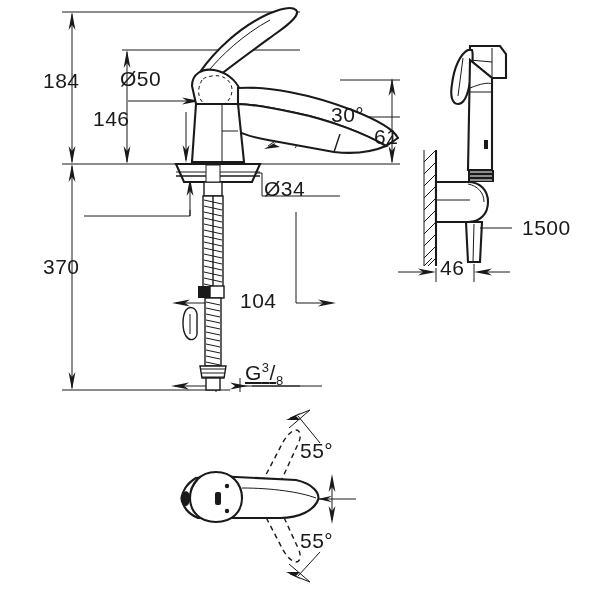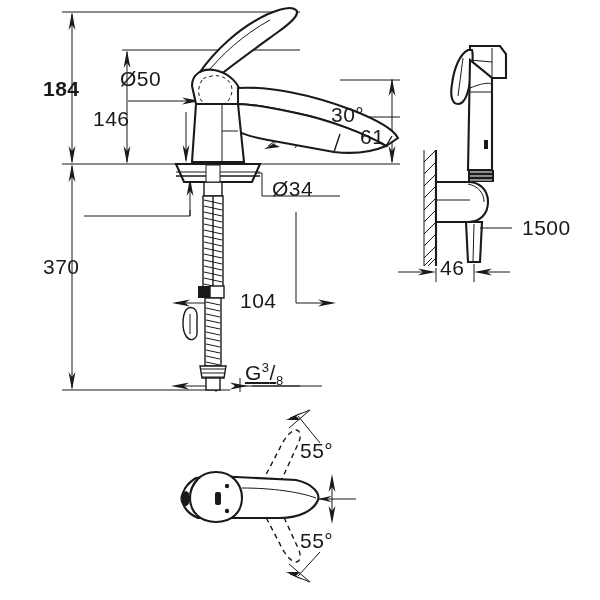--- a/index.html
+++ b/index.html
@@ -341,38 +341,38 @@
       <line class="ln thin" x1="298" y1="416" x2="320" y2="443"></line>
 
       <line class="ln thin" x1="289" y1="564" x2="310" y2="582"></line>
       <line class="ln thin" x1="310" y1="582" x2="290" y2="574"></line>
       <polygon class="fillblk" points="286,572 302,580 296,576 300,572"></polygon>
       <line class="ln thin" x1="298" y1="576" x2="320" y2="552"></line>
     </g>
 
   </svg>
 
-  <div class="dimtext" style="left:43px;top:78px;font-weight:bold;">184</div>
+  <div class="dimtext" style="left:43px;top:70px;">184</div>
 
   <div class="dimtext" style="left:93px;top:108px;">146</div>
 
   <div class="dimtext" style="left:120px;top:68px;text-align:right;">Ø50</div>
 
 
-  <div class="dimtext" style="left:272px;top:178px;">Ø34</div>
+  <div class="dimtext" style="left:264px;top:178px;">Ø34</div>
 
   <div class="dimtext" style="left:43px;top:256px;">370</div>
 
   <div class="dimtext" style="left:240px;top:290px;">104</div>
 
   <div class="dimtext frac" style="left:245px;top:362px;"><span>G</span><sup>3</sup>/<sub>8</sub></div>
 
   <div class="dimtext" style="left:331px;top:104px;">30°</div>
 
-  <div class="dimtext" style="left:360px;top:126px;">61</div>
+  <div class="dimtext" style="left:374px;top:126px;">61</div>
 
   <div class="dimtext" style="left:522px;top:217px;">1500</div>
 
   <div class="dimtext" style="left:440px;top:257px;">46</div>
 
   <div class="dimtext" style="left:300px;top:440px;">55°</div>
 
   <div class="dimtext" style="left:300px;top:530px;">55°</div>
 
 </div>

